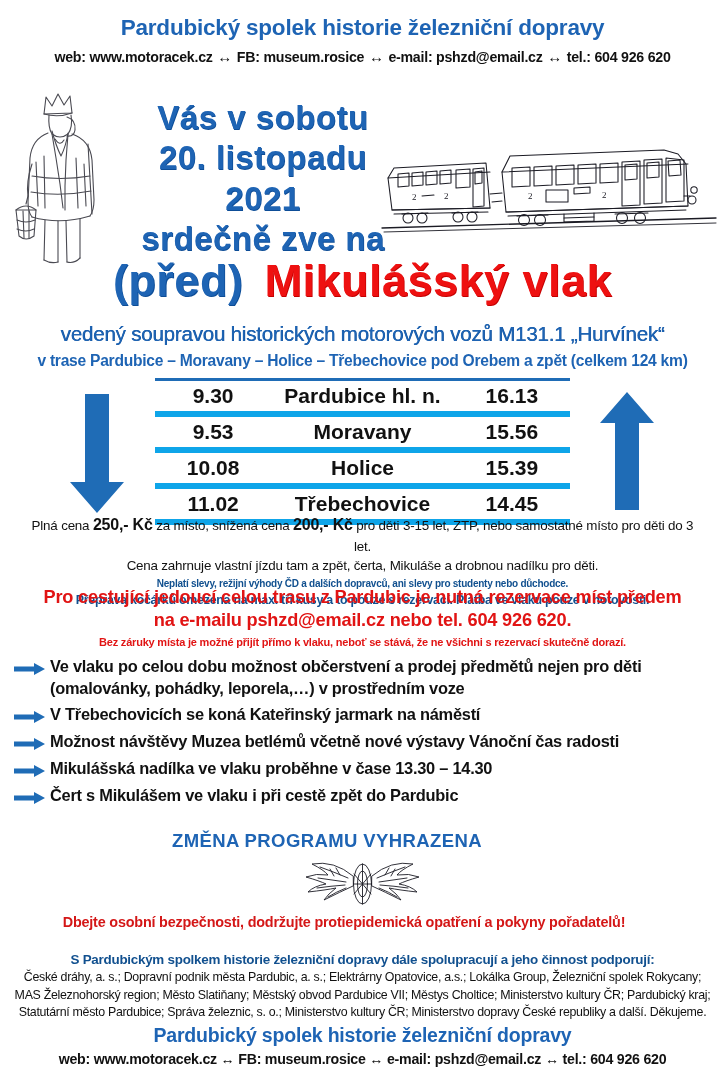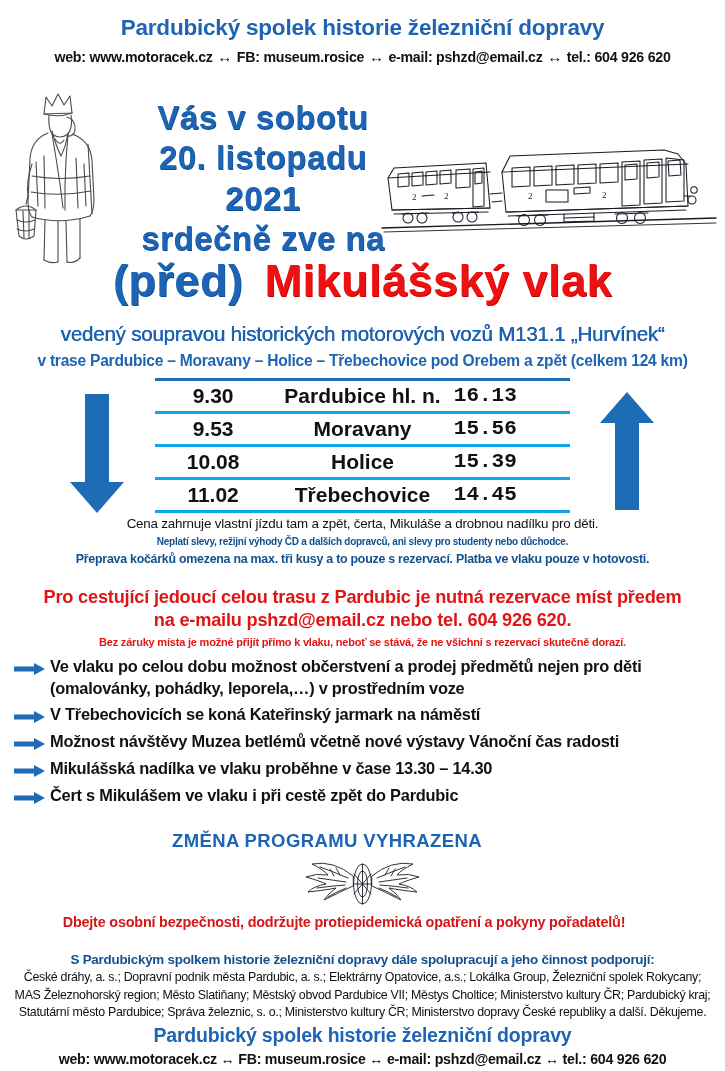--- a/index.html
+++ b/index.html
@@ -79,25 +79,25 @@
     letter-spacing:-0.25px;
   }
 
   
   .tt-wrap{position:absolute;left:155px;top:372px;width:415px;}
   table.timetable{border-collapse:collapse;width:100%;}
   table.timetable td{
     font-weight:bold;font-size:21px;color:#111;
     padding:2.5px 0 3.5px;
     border-top:3px solid #1f6cb6;
-    border-bottom:3px solid #0ea5e9;
+    border-bottom:6px solid #0ea5e9;
   }
   table.timetable tr td.c-dep{width:28%;text-align:center;}
   table.timetable tr td.c-sta{width:44%;text-align:center;}
-  table.timetable tr td.c-arr{width:28%;font-family:Liberation Mono, monospace;}
+  table.timetable tr td.c-arr{width:28%;text-align:center;}
 
   .arrow-down{position:absolute;left:68px;top:388px;width:58px;height:120px;}
   .arrow-up{position:absolute;left:598px;top:386px;width:58px;height:118px;}
 
   
   .price-block{
     position:absolute;left:30px;top:508px;width:665px;
     text-align:center;
   }
   .price-l1{font-size:13.4px;color:#111;font-weight:normal;letter-spacing:-0.2px;line-height:1.42;}
@@ -338,20 +338,21 @@
         <tr>
           <td class="c-dep">11.02</td>
           <td class="c-sta">Třebechovice</td>
           <td class="c-arr">14.45</td>
         </tr>
       </tbody>
     </table>
   </div>
 
   <div class="price-block">
+    <div class="price-l1"><span>Plná cena </span><b>250,- Kč</b><span> za místo, snížená cena </span><b>200,- Kč</b><span> pro děti 3-15 let, ZTP, nebo samostatné místo pro děti do 3 let.</span></div>
     <div class="price-l2">Cena zahrnuje vlastní jízdu tam a zpět, čerta, Mikuláše a drobnou nadílku pro děti.</div>
     <div class="price-l3">Neplatí slevy, režijní výhody ČD a dalších dopravců, ani slevy pro studenty nebo důchodce.</div>
     <div class="price-l4">Přeprava kočárků omezena na max. tři kusy a to pouze s rezervací. Platba ve vlaku pouze v hotovosti.</div>
   </div>
 
   <div class="resv">
     <div class="resv-l1">Pro cestující jedoucí celou trasu z Pardubic je nutná rezervace míst předem</div>
     <div class="resv-l2">na e-mailu pshzd@email.cz nebo tel. 604 926 620.</div>
     <div class="resv-note">Bez záruky místa je možné přijít přímo k vlaku, neboť se stává, že ne všichni s rezervací skutečně dorazí.</div>
   </div>

